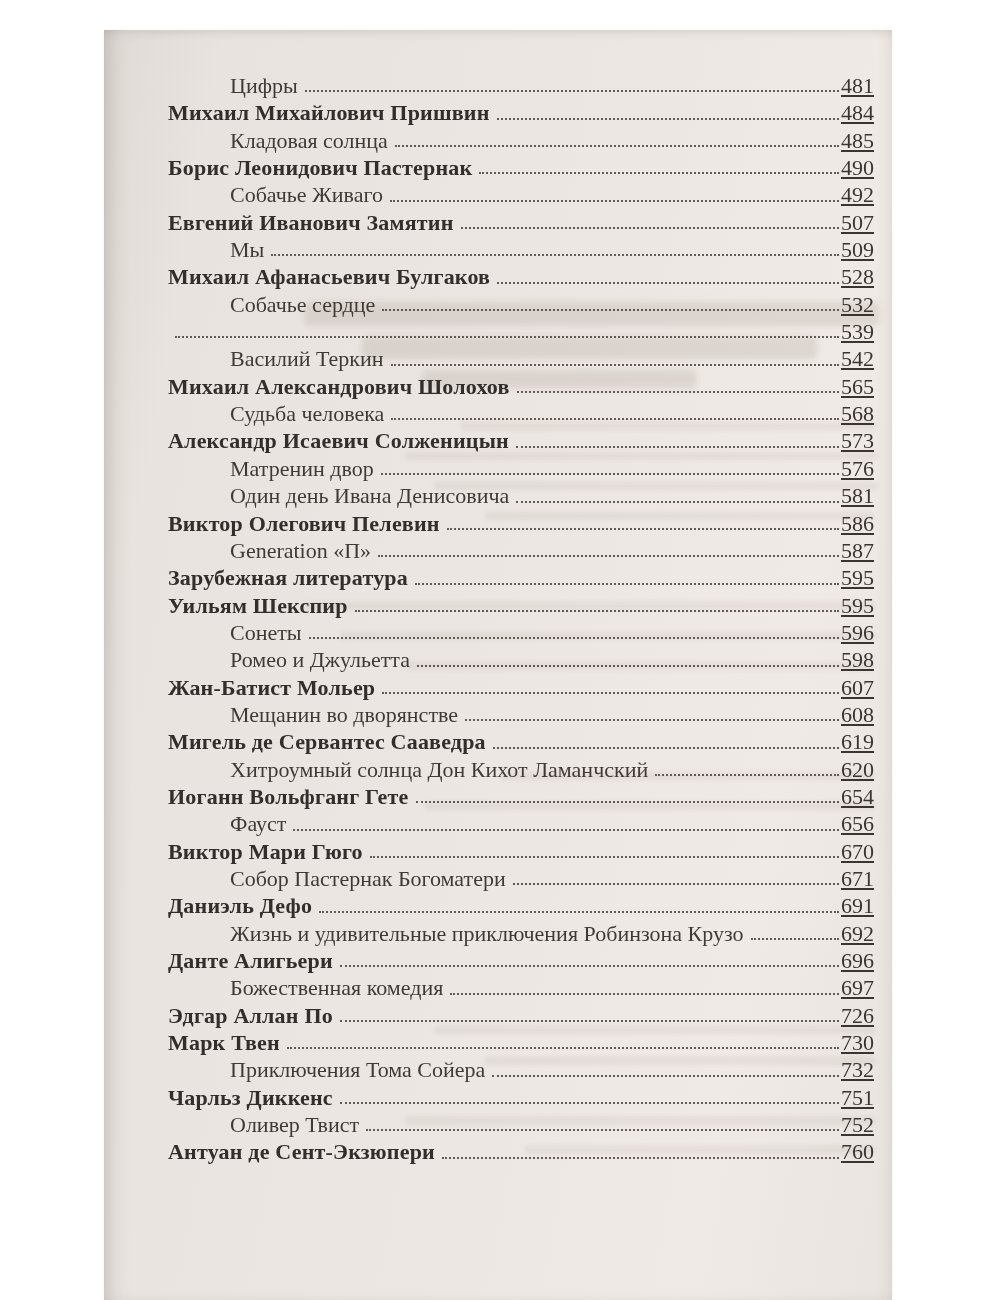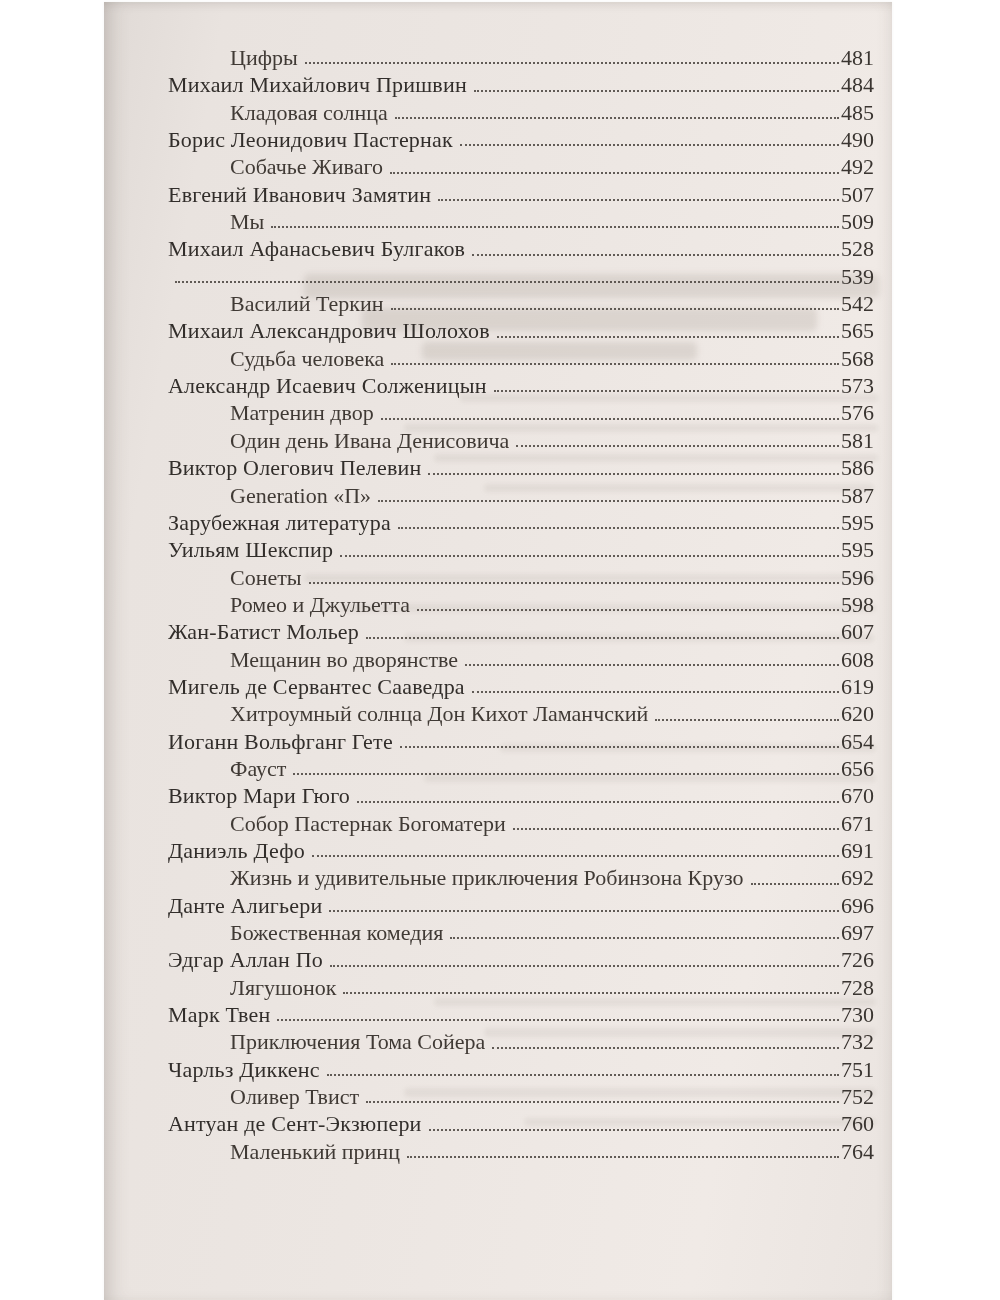--- a/index.html
+++ b/index.html
@@ -12,20 +12,21 @@
   html,body{width:1000px;height:1300px;}
   body{
     background:var(--margin);
     font-family:"Liberation Serif","DejaVu Serif",serif;
     position:relative;
     overflow:hidden;
   }
   .photo{
     position:absolute;inset:0;
     background:var(--margin);
+    margin-top:28px;
   }
   .page{
     position:absolute;
     left:104px;top:2px;bottom:0;width:788px;
     background:linear-gradient(100deg,#e0dad6 0%,#e9e3df 12%,#ece6e2 45%,#f0eae6 80%,#eae4e0 100%);
     box-shadow:
       inset 16px 0 22px -14px rgba(90,80,72,.30),
       inset -10px 0 18px -12px rgba(90,80,72,.20),
       inset 0 10px 14px -12px rgba(90,80,72,.18),
       0 0 3px rgba(0,0,0,.05);
@@ -45,31 +46,31 @@
     color:var(--ink);
   }
   .row{
     display:flex;
     align-items:baseline;
     height:27.35px;
     line-height:27.35px;
     white-space:nowrap;
   }
   .row .t{flex:0 0 auto;color:#403a35;}
-  .row.lvl1 .t{font-weight:400;letter-spacing:.2px;color:#322e2b;}
+  .row.lvl1 .t{font-weight:700;letter-spacing:.2px;color:#322e2b;}
   .row.lvl2 .t{padding-left:62px;}
   .row .dots{
     flex:1 1 auto;
     align-self:flex-end;
     min-width:12px;
     border-bottom:2.4px dotted var(--dots);
     margin:0 2px 7px 7px;
     opacity:.88;
   }
-  .row .pg{flex:0 0 auto;color:#3a3531;}
+  .row .pg{flex:0 0 auto;color:#3a3531;text-decoration:underline;}
 </style>
 </head>
 <body>
 
 <div class="photo">
   <div class="page">
 
     <div class="ghost" style="left:200px;top:272px;width:575px;height:24px;"></div>
     <div class="ghost" style="left:258px;top:306px;width:455px;height:23px;"></div>
     <div class="ghost" style="left:318px;top:340px;width:275px;height:18px;"></div>
@@ -121,20 +122,25 @@
         <div class="row lvl2">
           <span class="t">Мы</span>
           <span class="dots"></span>
           <span class="pg">509</span>
         </div>
         <div class="row lvl1">
           <span class="t">Михаил Афанасьевич Булгаков</span>
           <span class="dots"></span>
           <span class="pg">528</span>
         </div>
+        <div class="row lvl2">
+          <span class="t">Собачье сердце</span>
+          <span class="dots"></span>
+          <span class="pg">532</span>
+        </div>
         <div class="row lvl1">
           <span class="dots"></span>
           <span class="pg">539</span>
         </div>
         <div class="row lvl2">
           <span class="t">Василий Теркин</span>
           <span class="dots"></span>
           <span class="pg">542</span>
         </div>
         <div class="row lvl1">
@@ -250,25 +256,20 @@
         <div class="row lvl2">
           <span class="t">Божественная комедия</span>
           <span class="dots"></span>
           <span class="pg">697</span>
         </div>
         <div class="row lvl1">
           <span class="t">Эдгар Аллан По</span>
           <span class="dots"></span>
           <span class="pg">726</span>
         </div>
-        <div class="row lvl2">
-          <span class="t">Лягушонок</span>
-          <span class="dots"></span>
-          <span class="pg">728</span>
-        </div>
         <div class="row lvl1">
           <span class="t">Марк Твен</span>
           <span class="dots"></span>
           <span class="pg">730</span>
         </div>
         <div class="row lvl2">
           <span class="t">Приключения Тома Сойера</span>
           <span class="dots"></span>
           <span class="pg">732</span>
         </div>
@@ -279,21 +280,16 @@
         </div>
         <div class="row lvl2">
           <span class="t">Оливер Твист</span>
           <span class="dots"></span>
           <span class="pg">752</span>
         </div>
         <div class="row lvl1">
           <span class="t">Антуан де Сент-Экзюпери</span>
           <span class="dots"></span>
           <span class="pg">760</span>
-        </div>
-        <div class="row lvl2">
-          <span class="t">Маленький принц</span>
-          <span class="dots"></span>
-          <span class="pg">764</span>
         </div>
       </div>
   </div>
 </div>
 
 </body></html>

